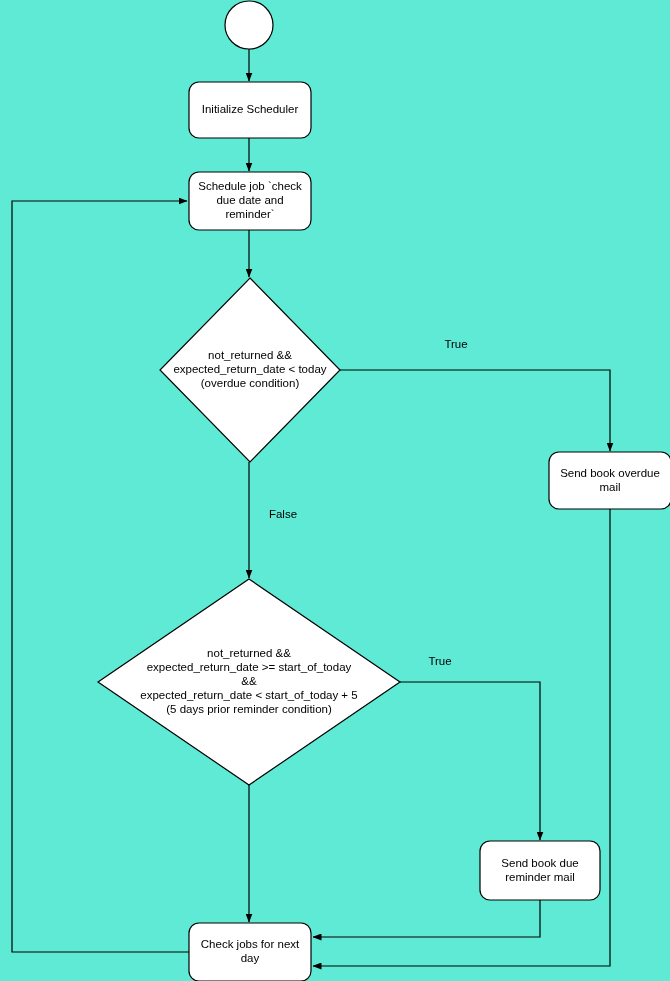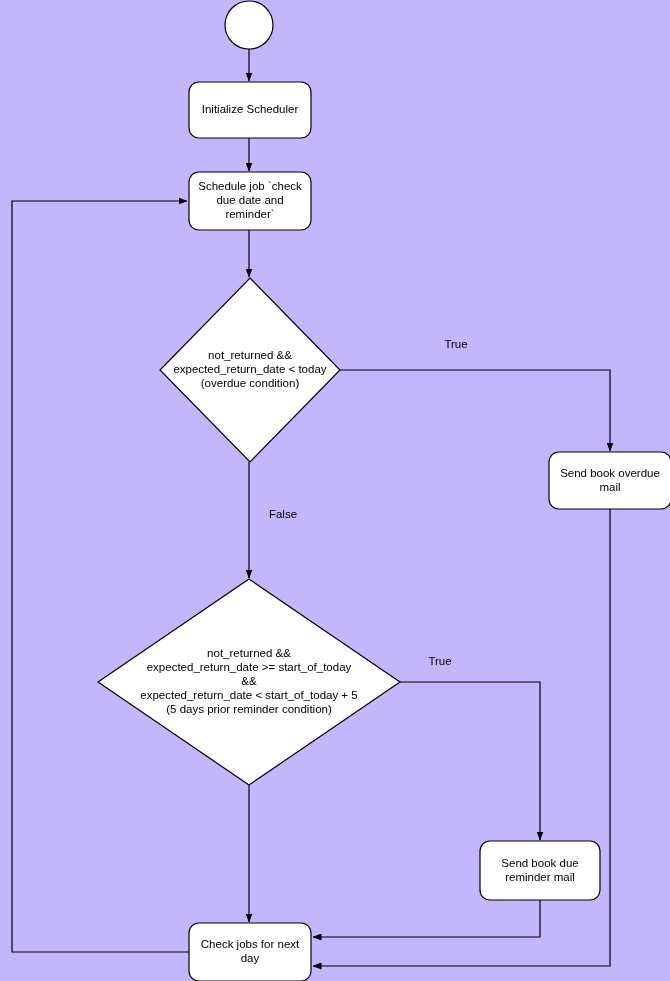--- a/index.html
+++ b/index.html
@@ -4,21 +4,21 @@
 <style>
   html, body {
     margin: 0;
     padding: 0;
     background: #ffffff;
   }
   #canvas-wrap {
     position: relative;
     width: 670px;
     height: 981px;
-    background: #c4b5fd;
+    background: #5eead4;
     overflow: hidden;
   }
   svg.flowchart {
     display: block;
     width: 670px;
     height: 981px;
     font-family: "Liberation Sans", sans-serif;
   }
   .shape {
     fill: #ffffff;

